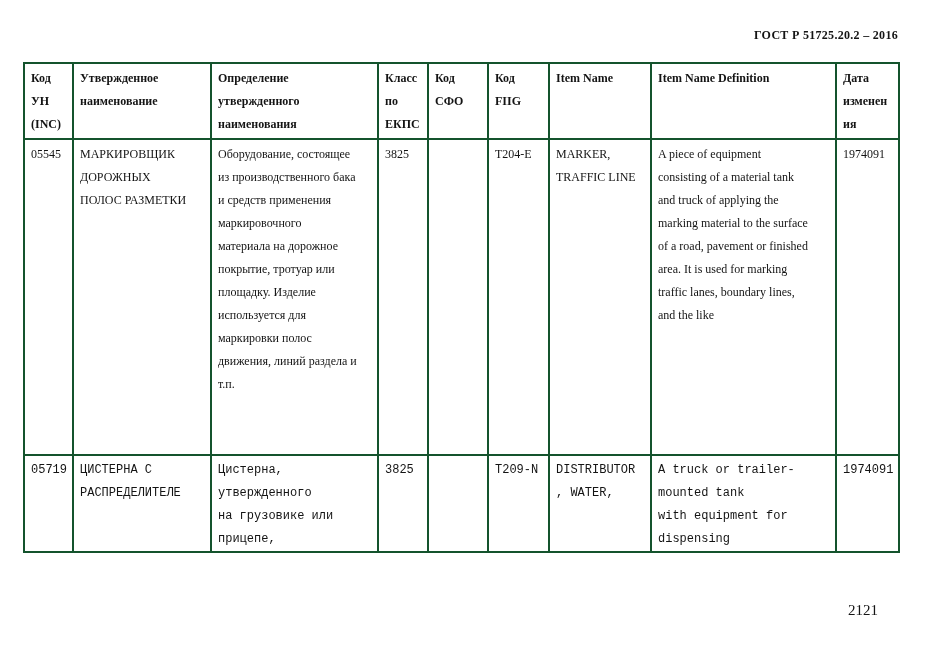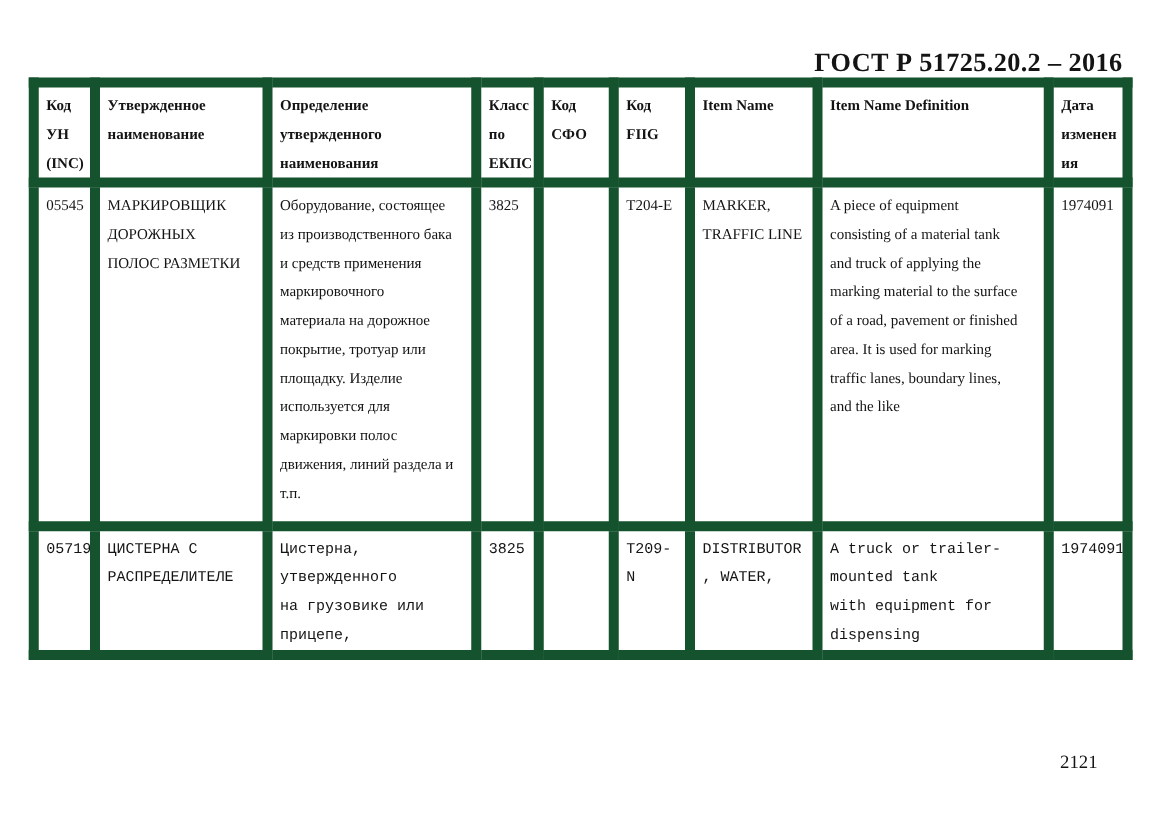--- a/index.html
+++ b/index.html
@@ -10,51 +10,51 @@
   body {
     width: 935px;
     height: 661px;
     position: relative;
     font-family: "Liberation Serif", "DejaVu Serif", serif;
     color: #141414;
     overflow: hidden;
   }
   .doc-title {
     position: absolute;
-    top: 38px;
+    top: 28px;
     right: 37px;
-    font-size: 21px;
+    font-size: 12px;
     font-weight: bold;
     letter-spacing: 0.3px;
     white-space: nowrap;
   }
   table.gost {
     position: absolute;
     left: 23px;
     top: 62px;
     border-collapse: collapse;
     table-layout: fixed;
     width: 875px;
   }
   table.gost th, table.gost td {
-    border: 8px solid #14532d;
+    border: 2px solid #14532d;
     vertical-align: top;
     text-align: left;
     padding: 3px 6px 0 6px;
     font-size: 12px;
     line-height: 23px;
     white-space: pre-line;
     overflow: hidden;
   }
   table.gost th {
     font-weight: bold;
   }
   tr.hdr    { height: 76px; }
   tr.row-0  { height: 138px; }
-  tr.row-1  { height: 275px; }
+  tr.row-1  { height: 316px; }
   tr.row-2  { height: 56px; font-family: Liberation Mono, monospace; }
   .page-number {
     position: absolute;
     top: 602px;
     right: 57px;
     font-size: 15px;
   }
 </style>
 </head>
 <body>

